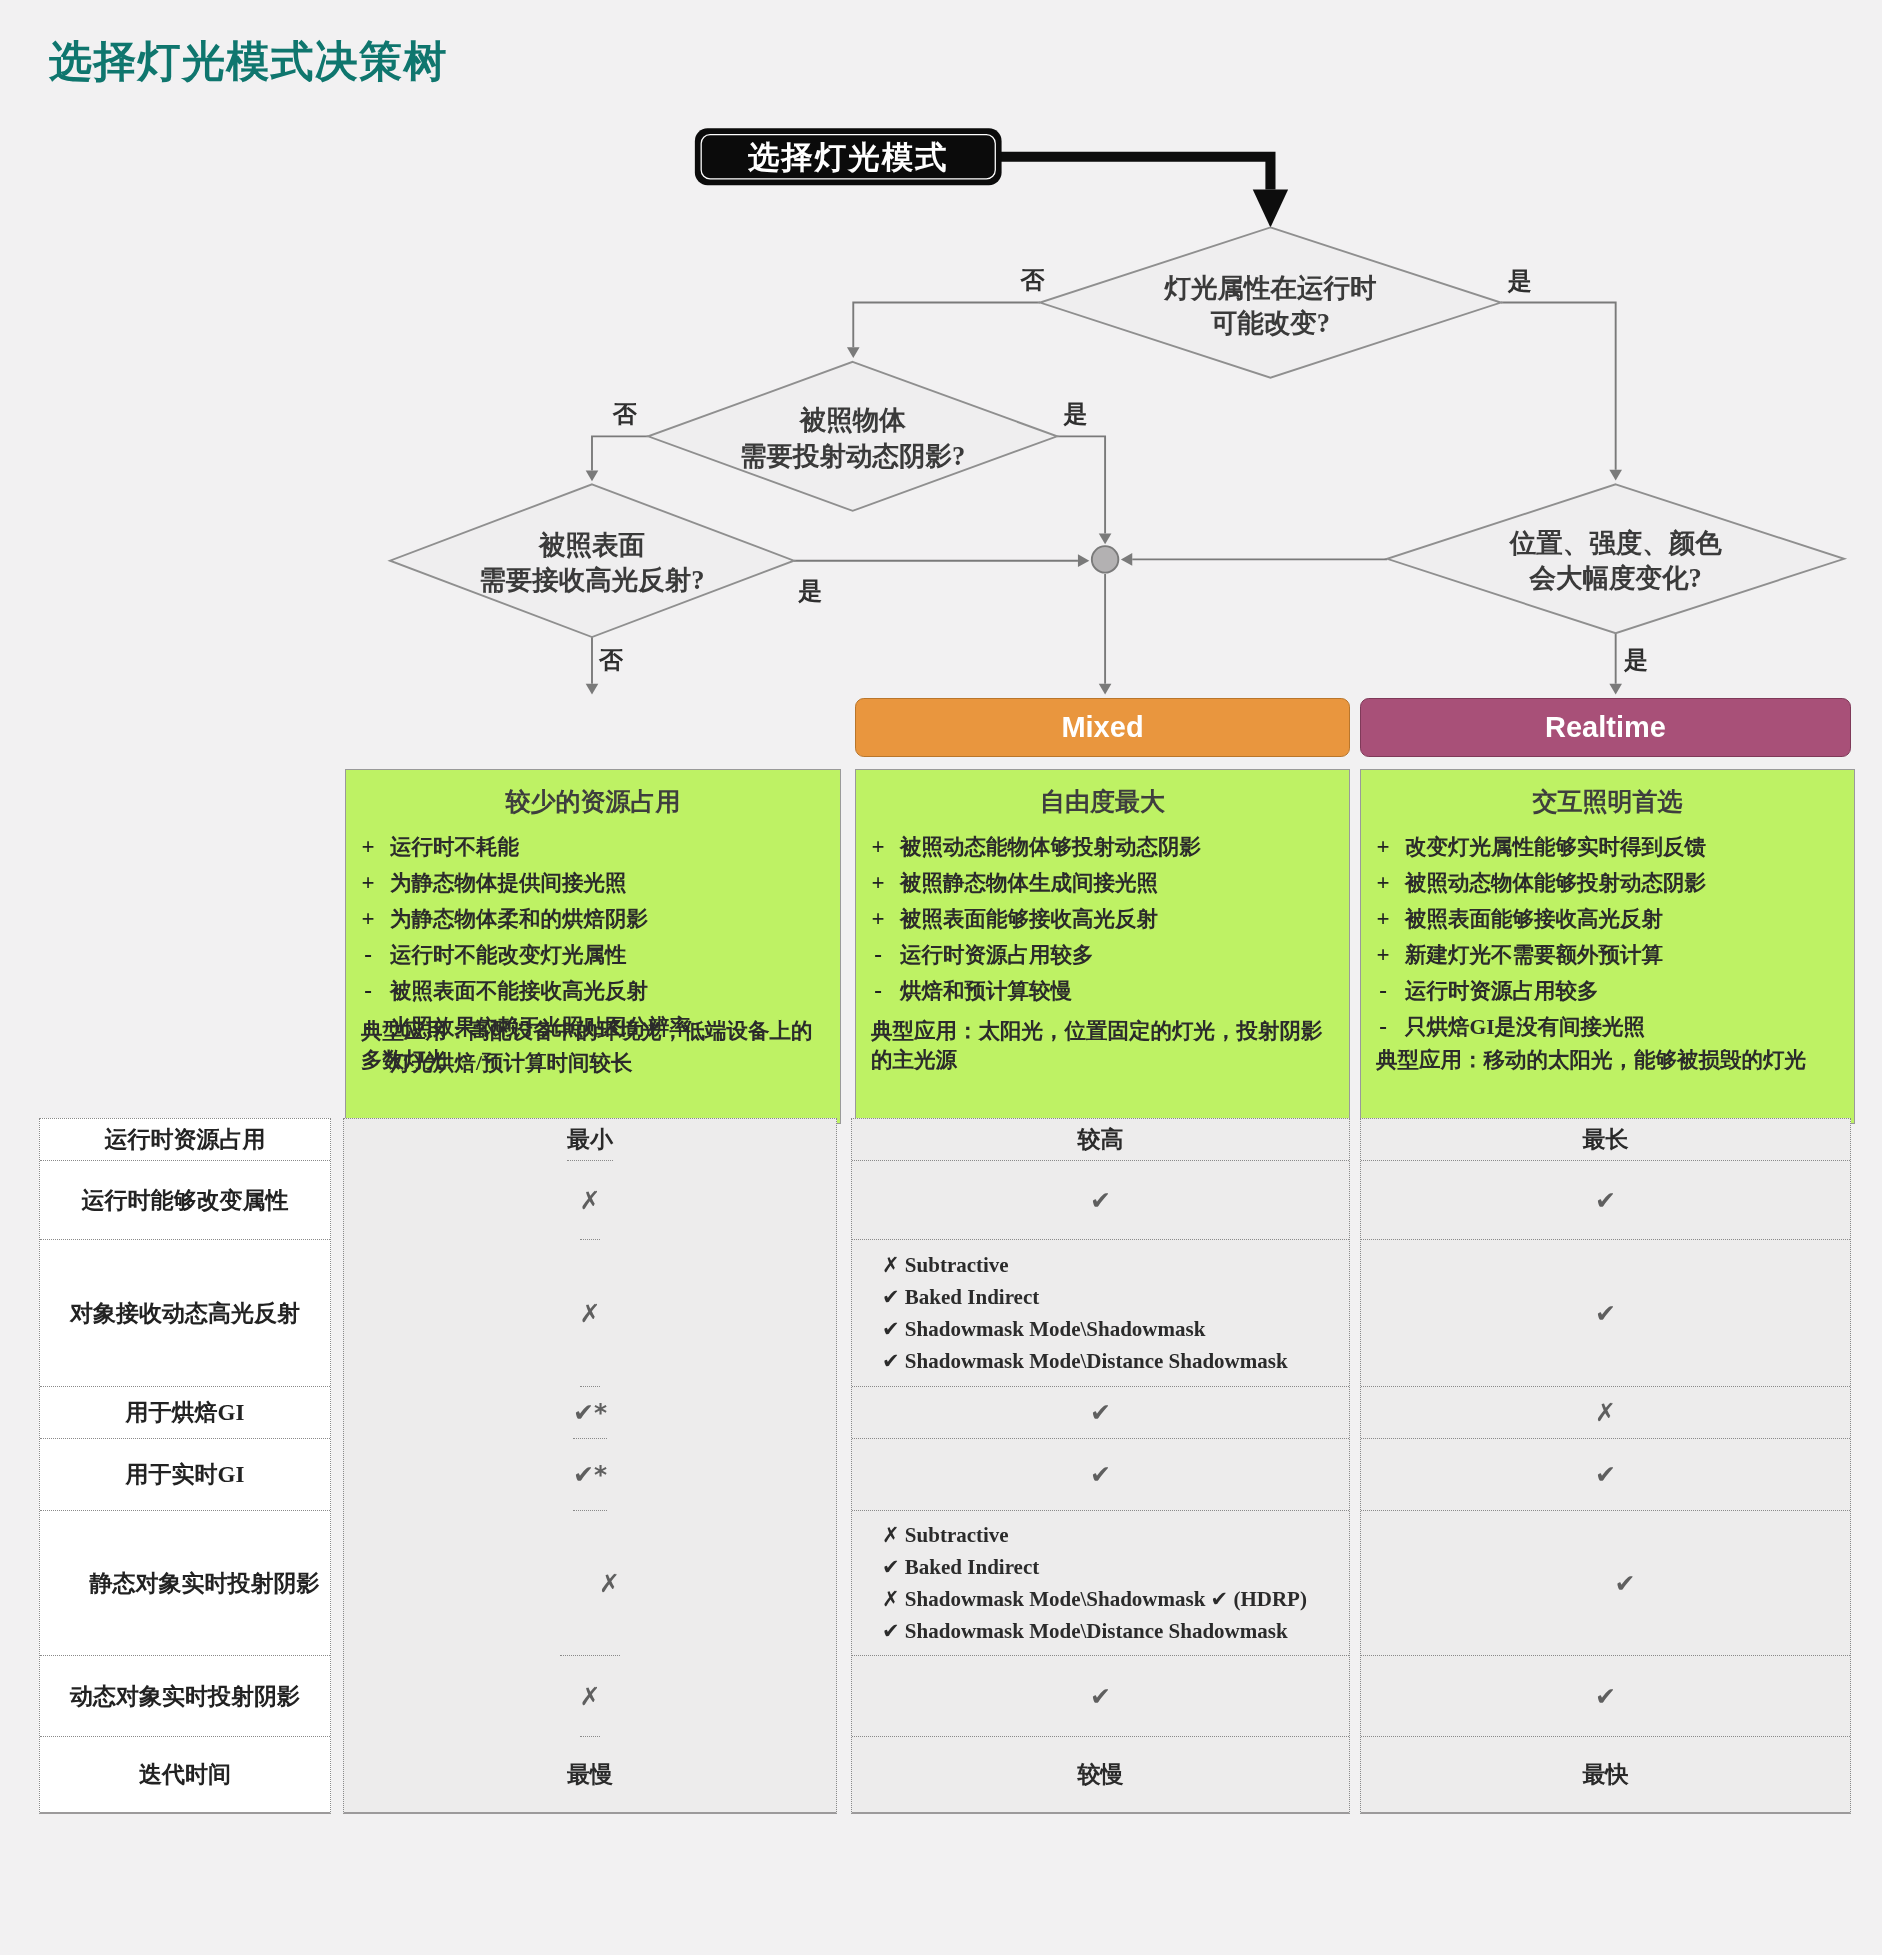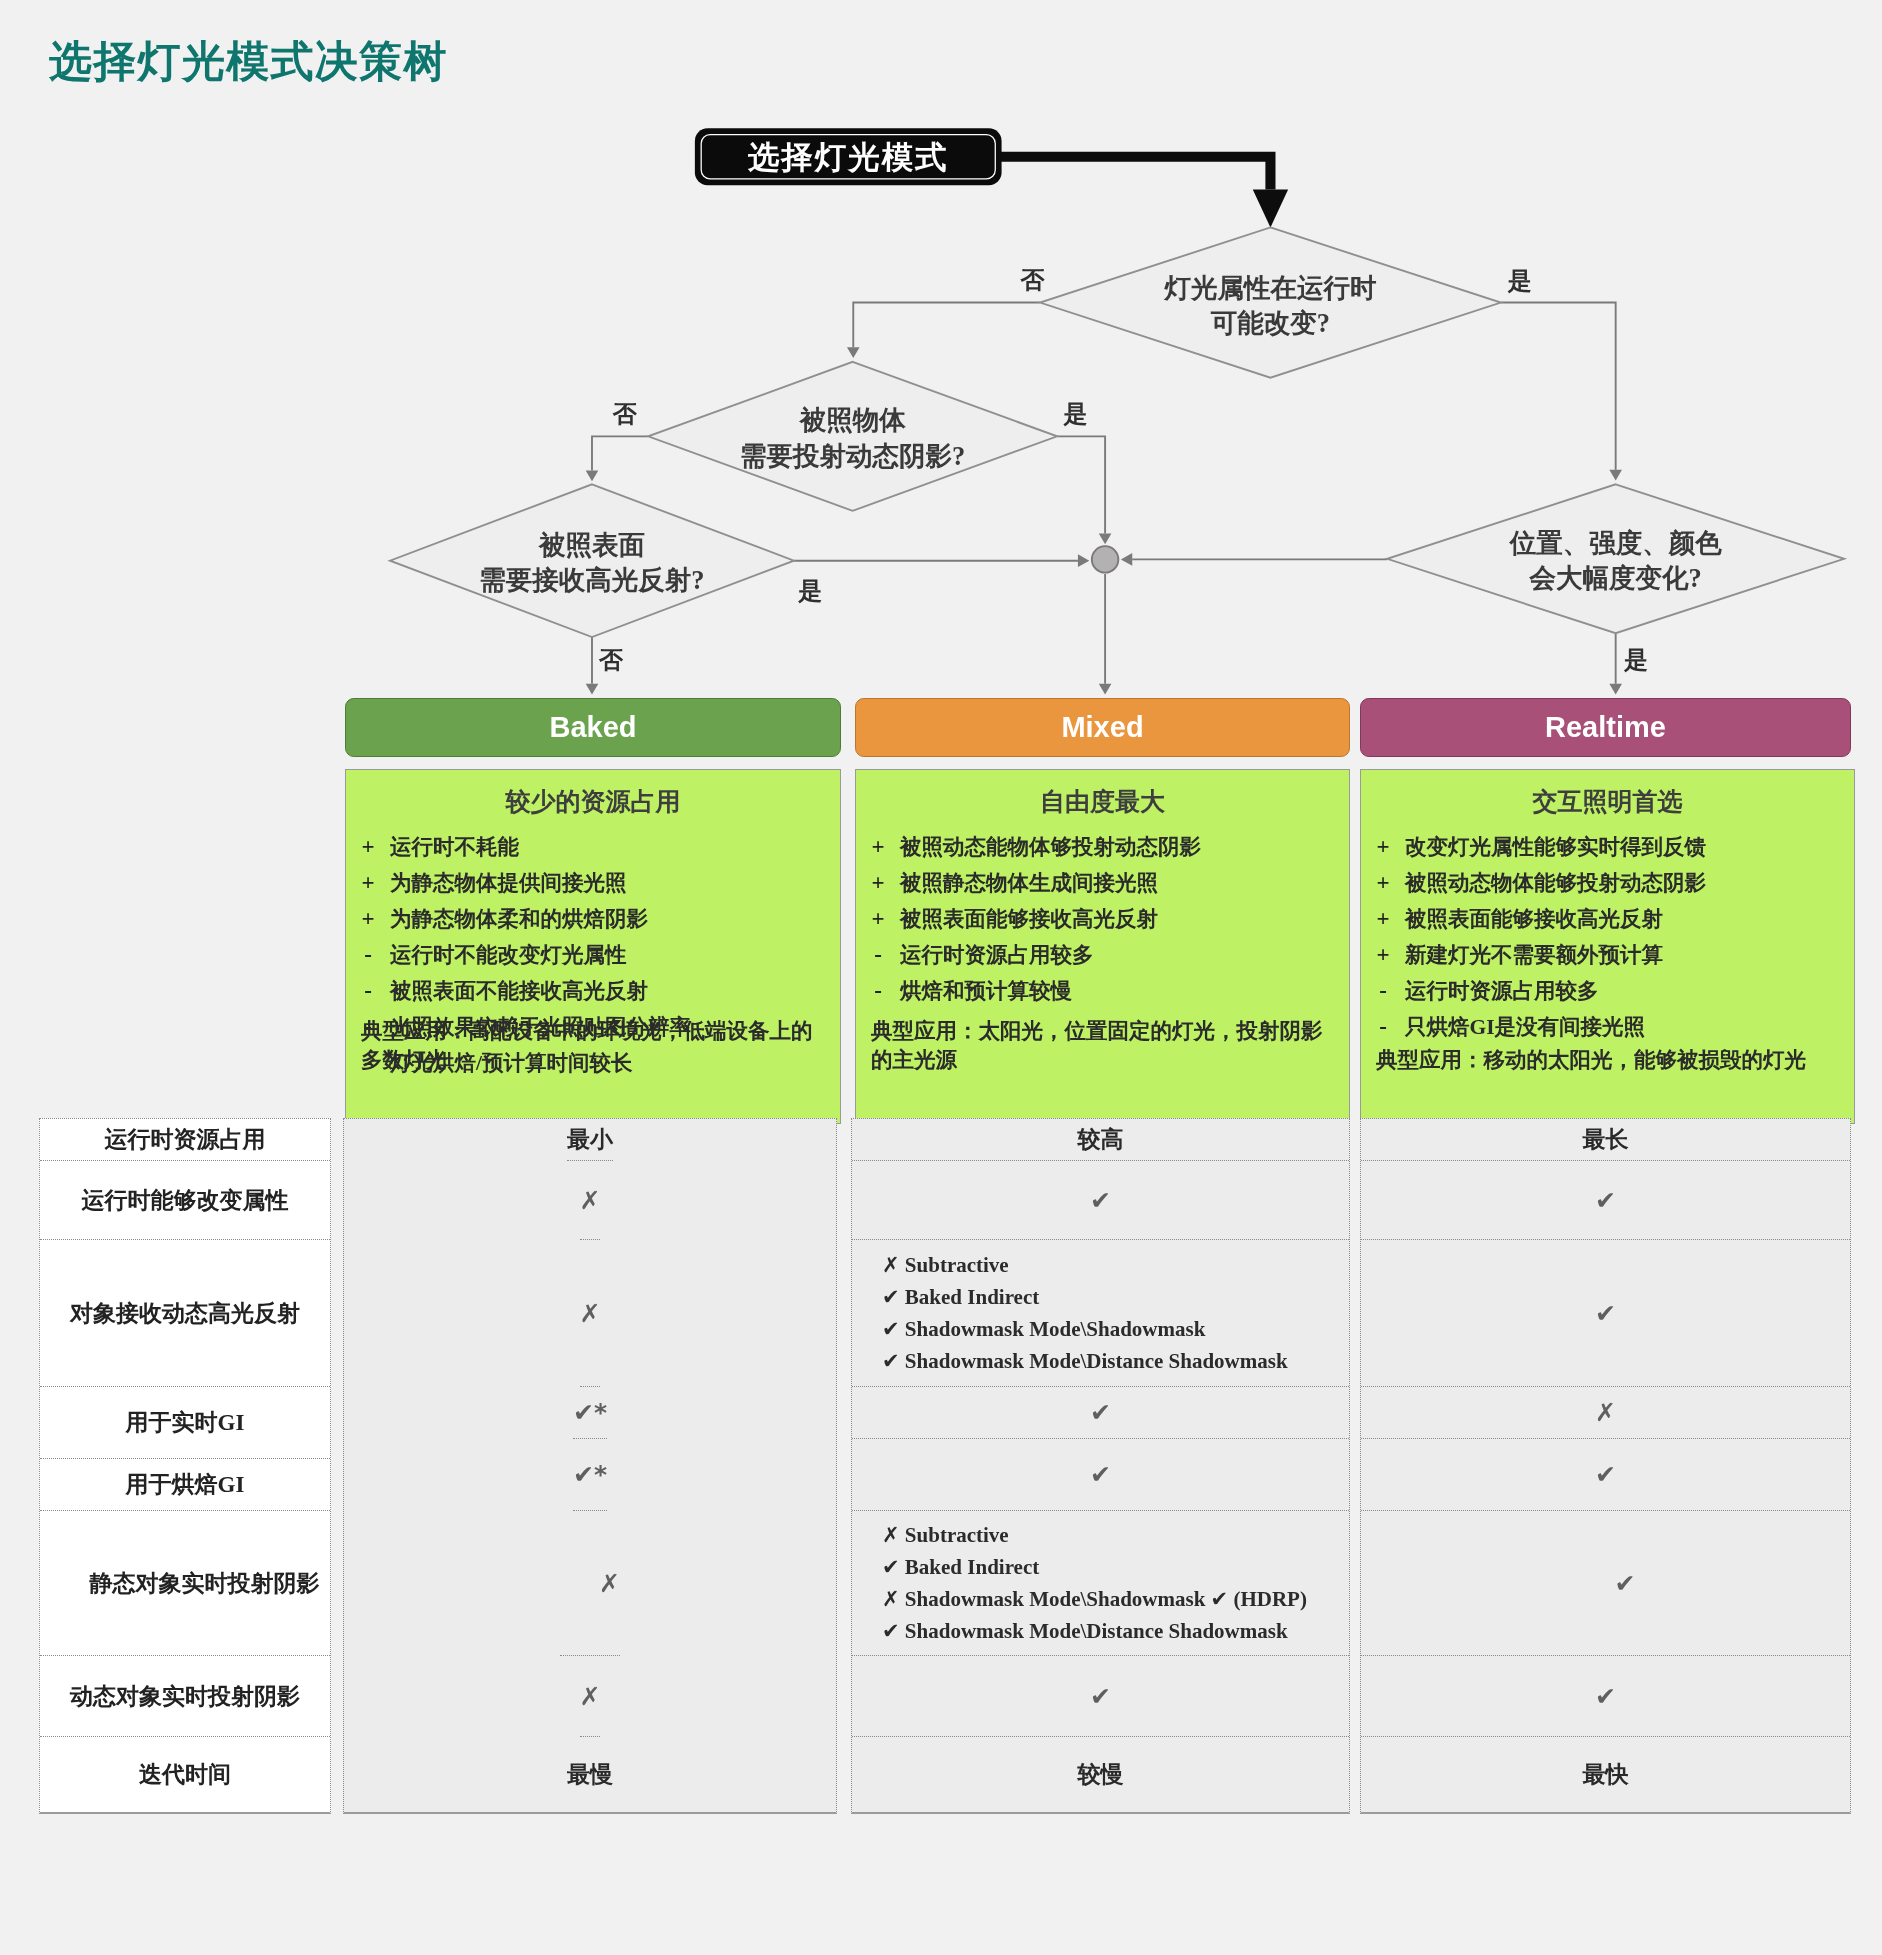--- a/index.html
+++ b/index.html
@@ -116,23 +116,20 @@
 
     <text class="elabel" x="1636" y="456">否</text>
     <text class="elabel" x="2408" y="458">是</text>
     <text class="elabel" x="990" y="668">否</text>
     <text class="elabel" x="1704" y="668">是</text>
     <text class="elabel" x="1284" y="948">是</text>
     <text class="elabel" x="968" y="1058">否</text>
     <text class="elabel" x="2592" y="1058">是</text>
   </svg>
 
-  <div class="mode-bar" style="left:345px;width:496px;background:#6aa24d;border:1.9px solid #4f7a38;">
-    <span>Baked</span>
-  </div>
   <div class="mode-bar" style="left:855px;width:495px;background:#e9963e;border:1.9px solid #b9762c;">
     <span>Mixed</span>
   </div>
   <div class="mode-bar" style="left:1360px;width:491px;background:#a85078;border:1.9px solid #7f3a59;">
     <span>Realtime</span>
   </div>
 
   <div class="mode-box" style="left:345px;width:496px;">
     <div class="mode-summary">较少的资源占用</div>
     <div class="mode-items">
@@ -229,25 +226,25 @@
   <div class="tcol labels" style="left:39px;width:292px;">
     <div class="trow r1">
         <span class="rowlabel">运行时资源占用</span>
       </div>
     <div class="trow r2">
         <span class="rowlabel">运行时能够改变属性</span>
       </div>
     <div class="trow r3">
         <span class="rowlabel">对象接收动态高光反射</span>
       </div>
+    <div class="trow r4">
+        <span class="rowlabel">用于烘焙GI</span>
+      </div>
     <div class="trow r5">
         <span class="rowlabel">用于实时GI</span>
-      </div>
-    <div class="trow r4">
-        <span class="rowlabel">用于烘焙GI</span>
       </div>
     <div class="trow r6">
         <span class="rowlabel">静态对象实时投射阴影</span>
       </div>
     <div class="trow r7">
         <span class="rowlabel">动态对象实时投射阴影</span>
       </div>
     <div class="trow r8">
         <span class="rowlabel">迭代时间</span>
       </div>

